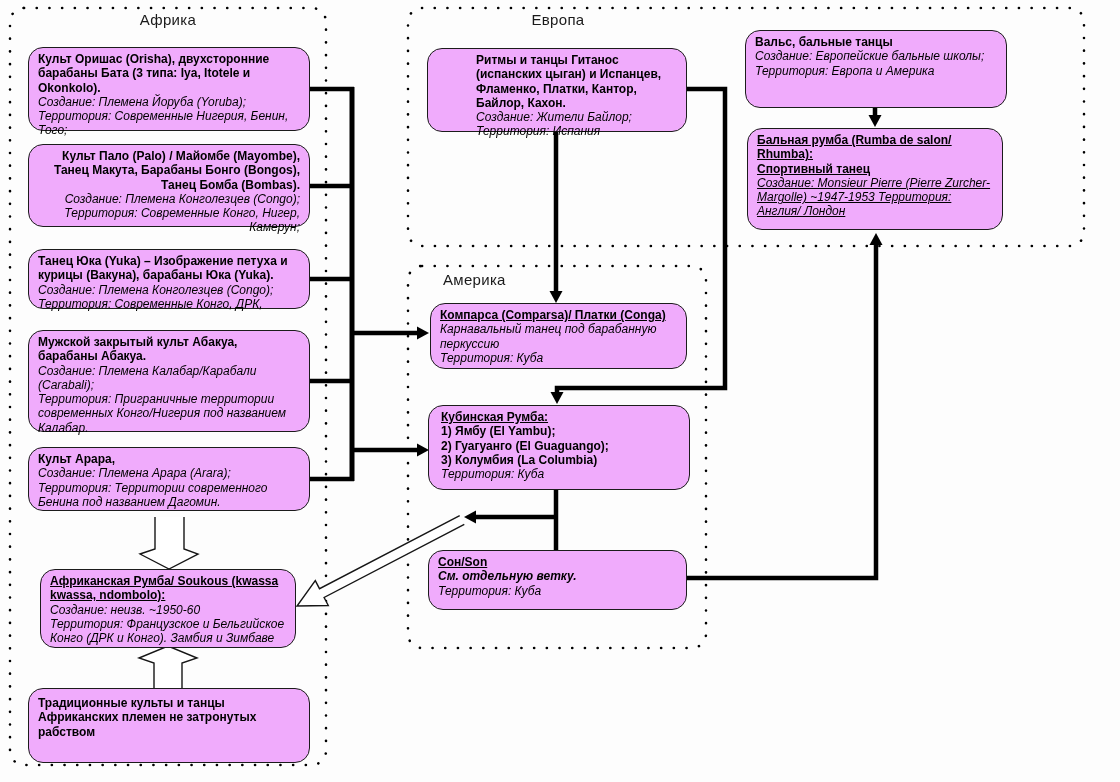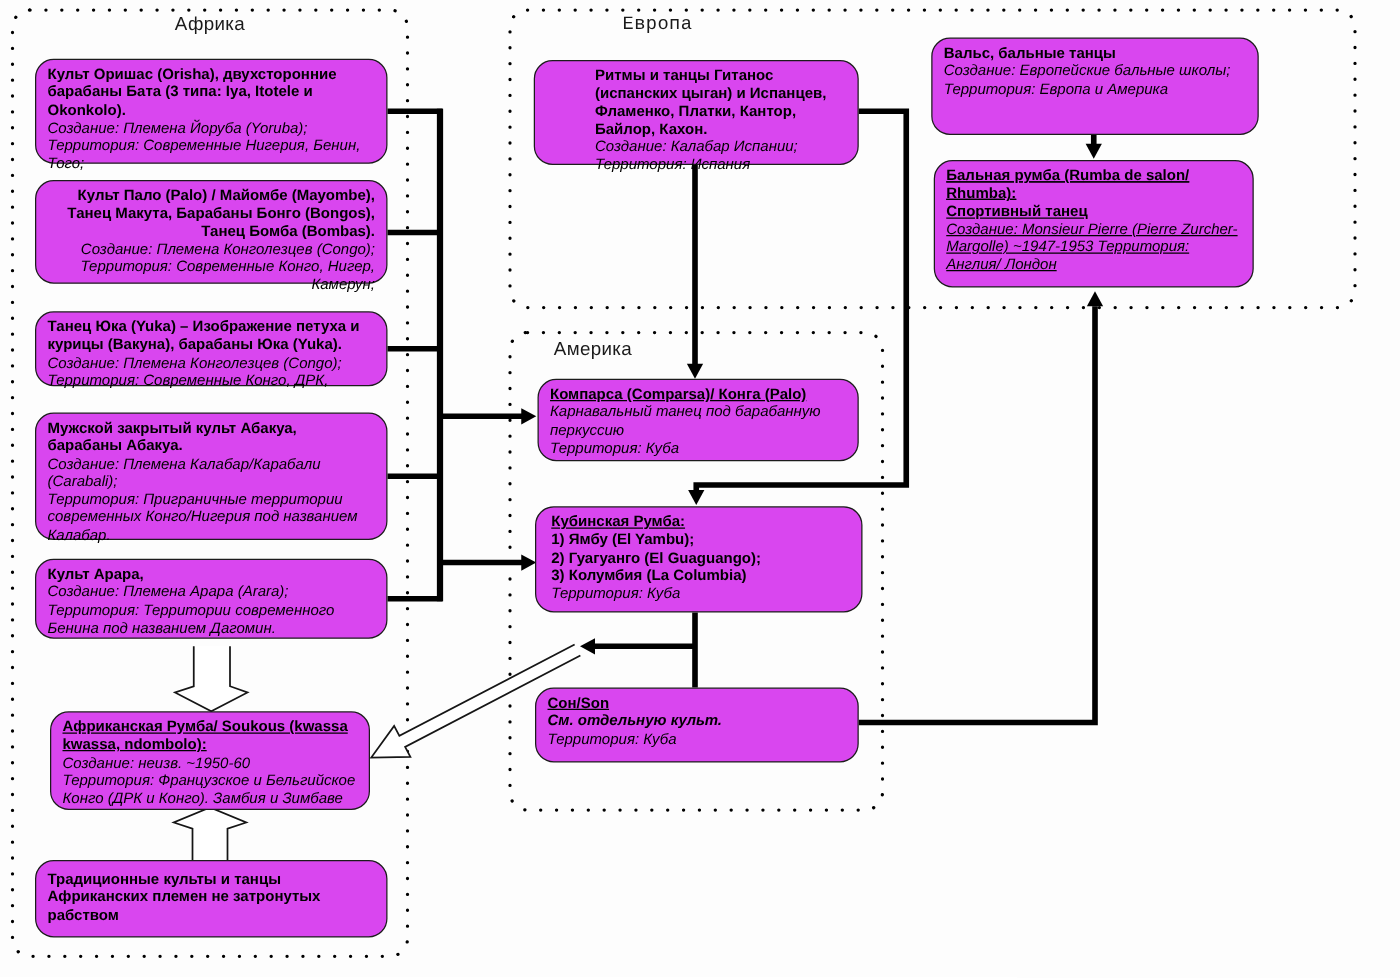--- a/index.html
+++ b/index.html
@@ -7,21 +7,21 @@
   body { font-family:"Liberation Sans", sans-serif; }
   .canvas {
     position:relative; width:1120px; height:782px;
     background:#fdfdfd; overflow:hidden;
   }
   .wires { position:absolute; left:0; top:0; width:1120px; height:782px; }
   .region-title {
     position:absolute; font-size:15px; color:#1a1a1a; letter-spacing:.3px;
   }
   .box {
-    position:absolute; background:#d946ef; border:1.5px solid #1c1c1c;
+    position:absolute; background:#f0abfc; border:1.5px solid #1c1c1c;
     border-radius:15px; padding:4px 9px 3px 9px;
     font-size:12px; line-height:1.19; color:#000; overflow:visible;
   }
   .t  { font-weight:bold; }
   .u  { font-weight:bold; text-decoration:underline; }
   .i  { font-style:italic; }
   .bi { font-weight:bold; font-style:italic; }
 </style>
 </head>
 <body>
@@ -62,21 +62,21 @@
     </g>
 
     <g fill="#ffffff" stroke="#161616" stroke-width="1.4">
       <path d="M155 517 V549 L140 554 L169 569 L198 554 L184 549 V517"></path>
       <path d="M154 688 V663 L139 658 L168 646 L197 658 L182 663 V688"></path>
       <path d="M459.7 515.6 L319.5 588.7 L315.3 580.7 L297 606 L328.3 605.5 L324.1 597.5 L464.3 524.4"></path>
     </g>
   </svg>
 
   <div class="region-title" style="left:10px; top:11px; width:316px; text-align:center;">Африка</div>
-  <div class="region-title" style="left:498px; top:11px; width:120px; text-align:left;font-family:Liberation Mono, monospace;">Европа</div>
+  <div class="region-title" style="left:498px; top:11px; width:120px; text-align:center;">Европа</div>
   <div class="region-title" style="left:443px; top:271px;">Америка</div>
 
   <div class="box" style="left:28px; top:47px; width:282px; height:84px;">
     <div class="t">Культ Оришас (Orisha), двухсторонние барабаны Бата (3 типа: Iya, Itotele и Okonkolo).</div>
     <div class="i">Создание: Племена Йоруба (Yoruba);</div>
     <div class="i">Территория: Современные Нигерия, Бенин, Того;</div>
   </div>
 
   <div class="box" style="left:28px; top:144px; width:282px; height:83px;text-align:right;">
     <div class="t">Культ Пало (Palo) / Майомбе (Mayombe), Танец Макута, Барабаны Бонго (Bongos), Танец Бомба (Bombas).</div>
@@ -101,55 +101,55 @@
     <div class="i">Создание: Племена Арара (Arara);</div>
     <div class="i">Территория: Территории современного Бенина под названием Дагомин.</div>
   </div>
 
   <div class="box" style="left:40px; top:569px; width:256px; height:79px;">
     <div class="u">Африканская Румба/ Soukous (kwassa kwassa, ndombolo):</div>
     <div class="i">Создание: неизв. ~1950-60</div>
     <div class="i">Территория: Французское и Бельгийское Конго (ДРК и Конго). Замбия и Зимбаве</div>
   </div>
 
-  <div class="box" style="left:28px; top:688px; width:282px; height:62px; padding-top:7px;">
+  <div class="box" style="left:28px; top:688px; width:282px; height:75px; padding-top:7px;">
     <div class="t">Традиционные культы и танцы Африканских племен не затронутых рабством</div>
   </div>
 
   <div class="box" style="left:427px; top:48px; width:260px; height:84px;padding-left:48px;">
     <div class="t">Ритмы и танцы Гитанос  (испанских цыган) и Испанцев, Фламенко, Платки, Кантор, Байлор, Кахон.</div>
-    <div class="i">Создание: Калабар Испании;</div>
+    <div class="i">Создание: Жители Байлор;</div>
     <div class="i">Территория: Испания</div>
   </div>
 
   <div class="box" style="left:745px; top:30px; width:262px; height:78px;">
     <div class="t">Вальс, бальные танцы</div>
     <div class="i">Создание: Европейские бальные школы;</div>
     <div class="i">Территория: Европа и Америка</div>
   </div>
 
   <div class="box" style="left:747px; top:128px; width:256px; height:102px;text-decoration:underline;">
     <div class="u">Бальная румба (Rumba de salon/ Rhumba):</div>
     <div class="t">Спортивный танец</div>
     <div class="i">Создание: Monsieur Pierre (Pierre Zurcher-Margolle) ~1947-1953 Территория: Англия/ Лондон</div>
   </div>
 
   <div class="box" style="left:430px; top:303px; width:257px; height:66px;">
-    <div class="u">Компарса (Comparsa)/ Конга (Palo)</div>
+    <div class="u">Компарса (Comparsa)/ Платки (Conga)</div>
     <div class="i">Карнавальный танец под барабанную перкуссию</div>
     <div class="i">Территория: Куба</div>
   </div>
 
   <div class="box" style="left:428px; top:405px; width:262px; height:85px;padding-left:12px;">
     <div class="u">Кубинская Румба:</div>
     <div class="t">1) Ямбу (El Yambu);</div>
     <div class="t">2) Гуагуанго (El Guaguango);</div>
     <div class="t">3) Колумбия (La Columbia)</div>
     <div class="i">Территория: Куба</div>
   </div>
 
   <div class="box" style="left:428px; top:550px; width:259px; height:60px;">
     <div class="u">Сон/Son</div>
-    <div class="bi">См. отдельную культ.</div>
+    <div class="bi">См. отдельную ветку.</div>
     <div class="i">Территория: Куба</div>
   </div>
 
 </div>
 
 </body></html>

